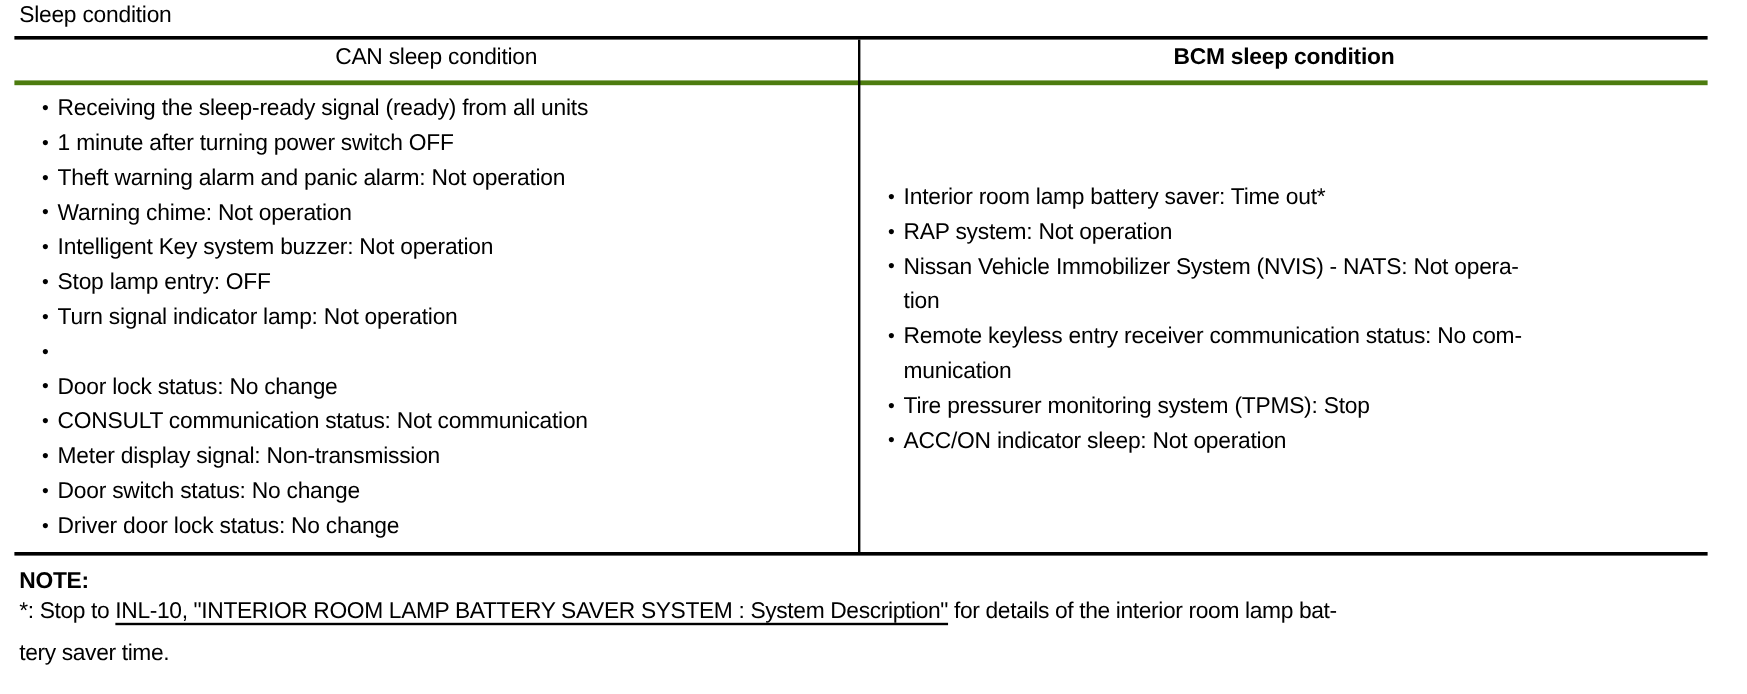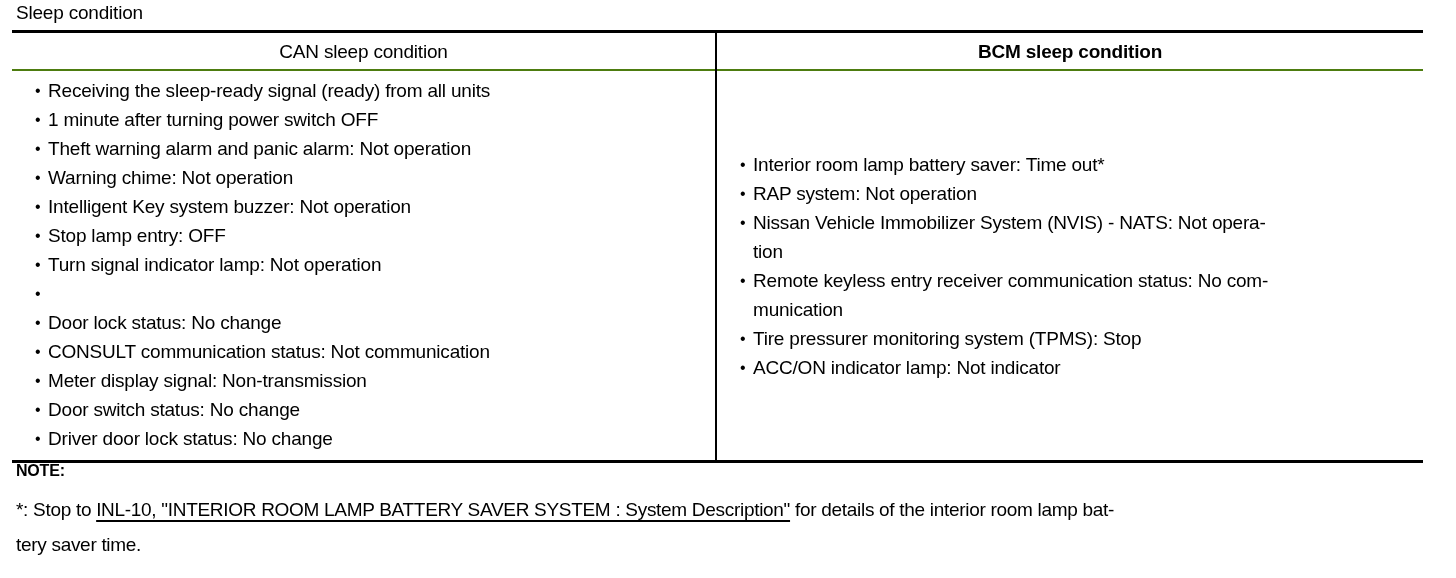--- a/index.html
+++ b/index.html
@@ -30,21 +30,22 @@
     top: 30px;
     width: 1411px;
     border-top: 3px solid #000;
     border-bottom: 3px solid #000;
   }
   .table-inner { position: relative; }
 
   .thead {
     display: flex;
     height: 38px;
-    border-bottom: 2px solid #4d7c0f;
+    border-bottom: 4px solid #4d7c0f;
+    align-items: flex-end;
   }
   .th {
     font-size: 19px;
     letter-spacing: -0.2px;
     text-align: center;
     line-height: 38px;
     height: 38px;
     overflow: hidden;
   }
   .th-can { width: 703px; }
@@ -93,22 +94,22 @@
     left: 703px;
     top: 0;
     bottom: 0;
     width: 2px;
     background: #000;
   }
 
   .note-label {
     position: absolute;
     left: 16px;
-    top: 462px;
-    font-size: 16px;
+    top: 474px;
+    font-size: 19px;
     font-weight: bold;
     letter-spacing: -0.2px;
   }
   .footnote {
     position: absolute;
     left: 16px;
     top: 492px;
     margin: 0;
     font-size: 19px;
     line-height: 35px;
@@ -210,21 +211,21 @@
               <span class="bullet">•</span>
               <span class="item-text">Remote keyless entry receiver communication status: No com-
 munication</span>
             </li>
             <li class="bullet-item">
               <span class="bullet">•</span>
               <span class="item-text">Tire pressurer monitoring system (TPMS): Stop</span>
             </li>
             <li class="bullet-item">
               <span class="bullet">•</span>
-              <span class="item-text">ACC/ON indicator lamp: Not indicator</span>
+              <span class="item-text">ACC/ON indicator sleep: Not operation</span>
             </li>
           </ul>
       </div>
 
       <div class="col-divider"></div>
     </div>
   </div>
 
   <div class="note-label">NOTE:</div>
 

